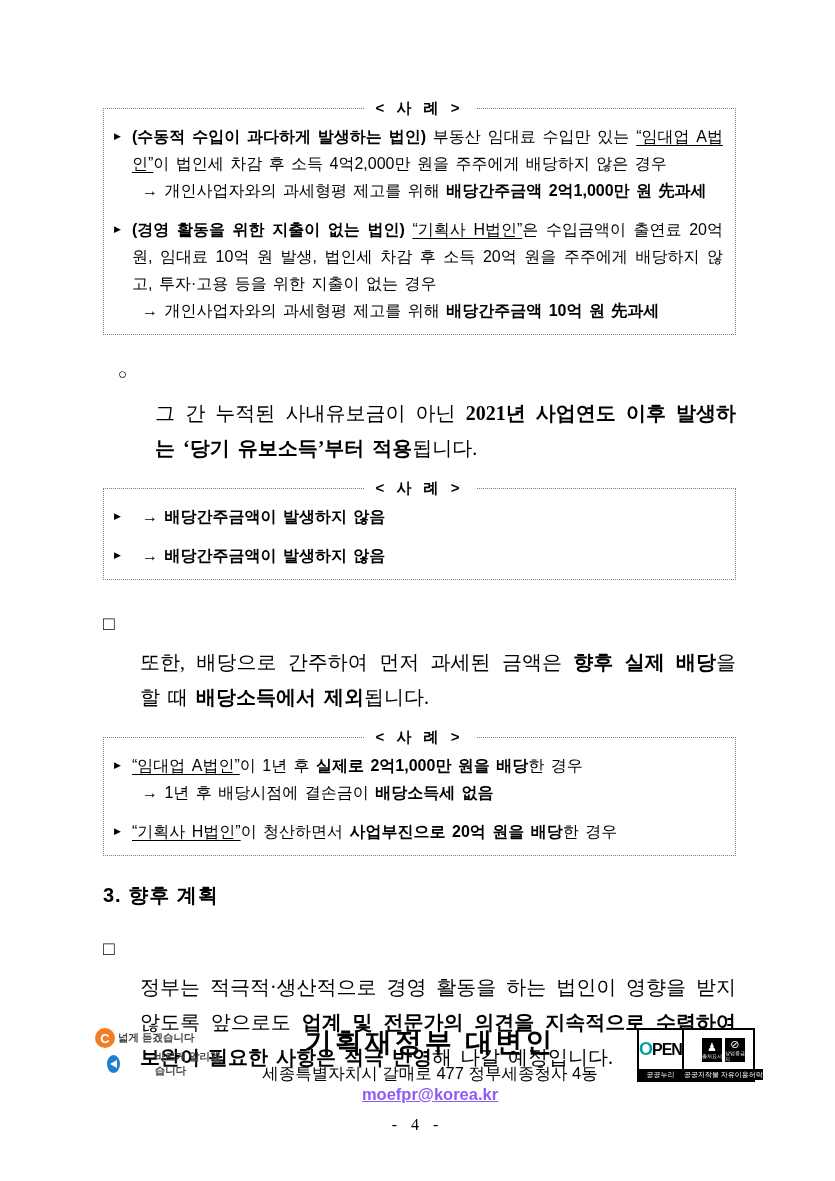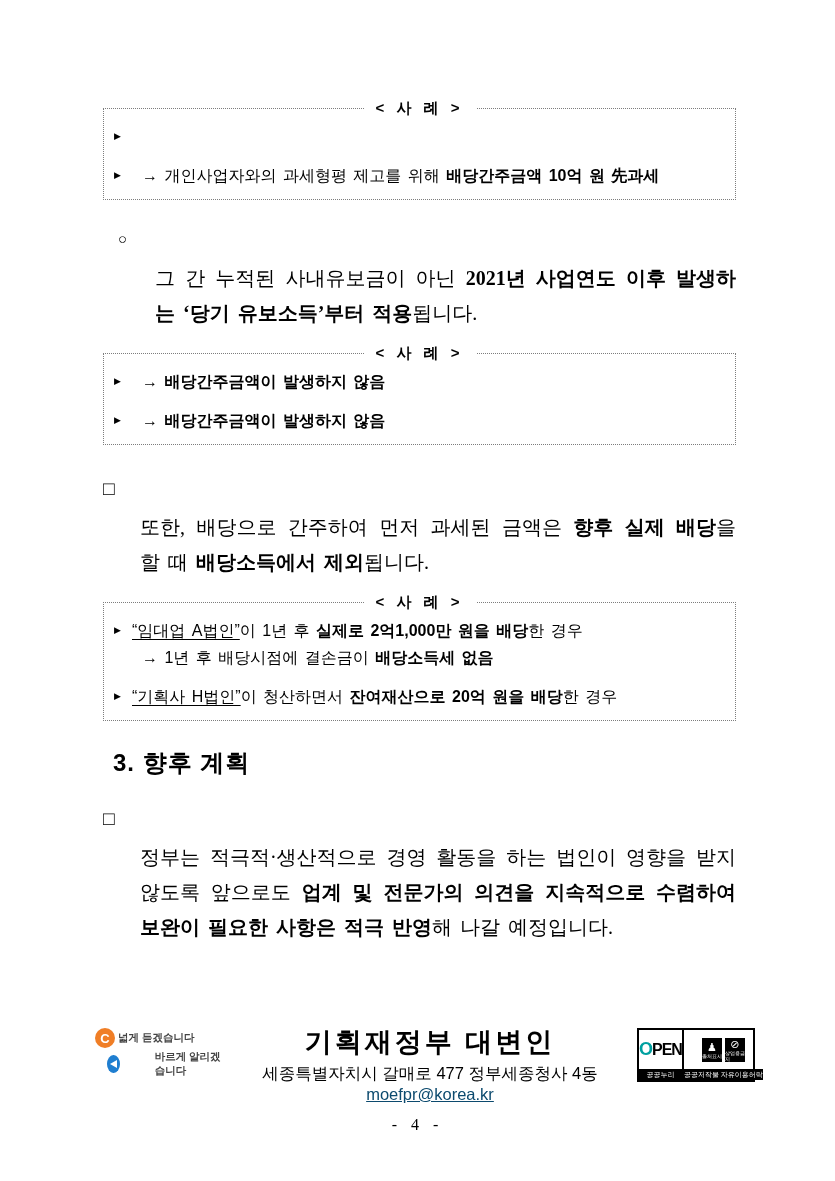--- a/index.html
+++ b/index.html
@@ -31,41 +31,41 @@
   .o-para{margin-left:15px;width:618px;}
   .mt-p1{margin-top:22px;}
   .mt-box2{margin-top:22px;}
   .mt-p2{margin-top:26px;}
   .mt-box3{margin-top:22px;}
 
   .b{font-weight:700;}
   .u{text-decoration:underline;text-underline-offset:3px;}
 
   
-  .heading{margin-top:26px;font-size:24px;font-weight:800;letter-spacing:1px;
-           font-family:"Liberation Sans","DejaVu Sans",sans-serif;margin-left:10px;}
+  .heading{margin-top:26px;font-size:20px;font-weight:800;letter-spacing:1px;
+           font-family:"Liberation Sans","DejaVu Sans",sans-serif;}
   .mt-p3{margin-top:22px;}
 
   
   .footer{position:absolute;left:95px;top:1022px;width:660px;display:flex;
           align-items:flex-start;}
   .slogan{width:128px;padding-top:6px;font-size:10.5px;font-weight:700;color:#444;}
   .slogan-row{display:flex;align-items:center;margin-bottom:2px;}
   .slogan-row2{margin-left:12px;gap:32px;}
   .circle-orange{width:20px;height:20px;border-radius:50%;background:#F07E26;color:#fff;
                  display:flex;align-items:center;justify-content:center;
                  font-size:13px;font-weight:800;margin-right:3px;}
   .circle-blue{width:18px;height:18px;border-radius:50%;background:#1F7ED0;
                display:flex;align-items:center;justify-content:center;margin-right:3px;}
   .speaker{width:0;height:0;border-top:4px solid transparent;border-bottom:4px solid transparent;
            border-right:7px solid #fff;}
   .footer-center{flex:1;text-align:center;padding-top:2px;}
   .footer-title{font-size:27px;font-weight:800;letter-spacing:3px;}
   .footer-address{font-size:16.5px;margin-top:3px;letter-spacing:0;}
-  .email{color:#0c4a6e;text-decoration:underline;font-weight:400;}
+  .email{color:#8b5cf6;text-decoration:underline;font-weight:700;}
 
   .kogl{width:118px;height:54px;border:2px solid #000;box-sizing:border-box;display:flex;
         margin-top:6px;background:#fff;}
   .kogl-left{width:56px;display:flex;flex-direction:column;border-right:2px solid #000;}
   .kogl-open{flex:1;display:flex;align-items:center;justify-content:center;
              font-weight:800;font-size:16px;letter-spacing:-1px;}
   .kogl-open .o{color:#00A0A0;font-size:18px;}
   .kogl-strip{background:#000;color:#fff;font-size:7px;line-height:11px;text-align:center;
               white-space:nowrap;overflow:hidden;}
   .kogl-right{flex:1;display:flex;flex-direction:column;}
@@ -82,25 +82,28 @@
 <body>
 
 <div class="page">
   <div class="content">
 
     <section class="case-box">
       <div class="case-title">&lt; 사 례 &gt;</div>
       <div class="case-item">
         <span class="bullet">▶</span>
         <div class="case-text">
-        </div>
-      </div>
-      <div class="case-item">
-        <span class="bullet">▶</span>
-        <div class="case-text">
+          <div class="main"><span class="b">(수동적 수입이 과다하게 발생하는 법인) </span><span>부동산 임대료 수입만 있는 </span><span class="u">“임대업 A법인”</span><span>이 법인세 차감 후 소득 4억2,000만 원을 주주에게 배당하지 않은 경우</span></div>
+          <div class="sub"><span>→ 개인사업자와의 과세형평 제고를 위해 </span><span class="b">배당간주금액 2억1,000만 원 先과세</span></div>
+        </div>
+      </div>
+      <div class="case-item">
+        <span class="bullet">▶</span>
+        <div class="case-text">
+          <div class="main"><span class="b">(경영 활동을 위한 지출이 없는 법인) </span><span class="u">“기획사 H법인”</span><span>은 수입금액이 출연료 20억 원, 임대료 10억 원 발생, 법인세 차감 후 소득 20억 원을 주주에게 배당하지 않고, 투자·고용 등을 위한 지출이 없는 경우</span></div>
           <div class="sub"><span>→ 개인사업자와의 과세형평 제고를 위해 </span><span class="b">배당간주금액 10억 원 先과세</span></div>
         </div>
       </div>
     </section>
 
     <div class="body-para o-para mt-p1">
       <span class="marker marker-o">○</span>
       <span class="ptext"><span>그 간 누적된 사내유보금이 아닌 </span><span class="b">2021년 사업연도 이후 발생하는 ‘당기 유보소득’부터 적용</span><span>됩니다.</span></span>
     </div>
 
@@ -130,21 +133,21 @@
       <div class="case-item">
         <span class="bullet">▶</span>
         <div class="case-text">
           <div class="main"><span class="u">“임대업 A법인”</span><span>이 1년 후 </span><span class="b">실제로 2억1,000만 원을 배당</span><span>한 경우</span></div>
           <div class="sub"><span>→ 1년 후 배당시점에 결손금이 </span><span class="b">배당소득세 없음</span></div>
         </div>
       </div>
       <div class="case-item">
         <span class="bullet">▶</span>
         <div class="case-text">
-          <div class="main"><span class="u">“기획사 H법인”</span><span>이 청산하면서 </span><span class="b">잔여재산으로 20억 원을 배당</span><span>한 경우</span></div>
+          <div class="main"><span class="u">“기획사 H법인”</span><span>이 청산하면서 </span><span class="b">사업부진으로 20억 원을 배당</span><span>한 경우</span></div>
         </div>
       </div>
     </section>
 
     <h2 class="heading">3. 향후 계획</h2>
 
     <div class="body-para mt-p3">
       <span class="marker marker-sq">□</span>
       <span class="ptext"><span>정부는 적극적·생산적으로 경영 활동을 하는 법인이 영향을 받지 않도록 앞으로도 </span><span class="b">업계 및 전문가의 의견을 지속적으로 수렴하여 보완이 필요한 사항은 적극 반영</span><span>해 나갈 예정입니다.</span></span>
     </div>

